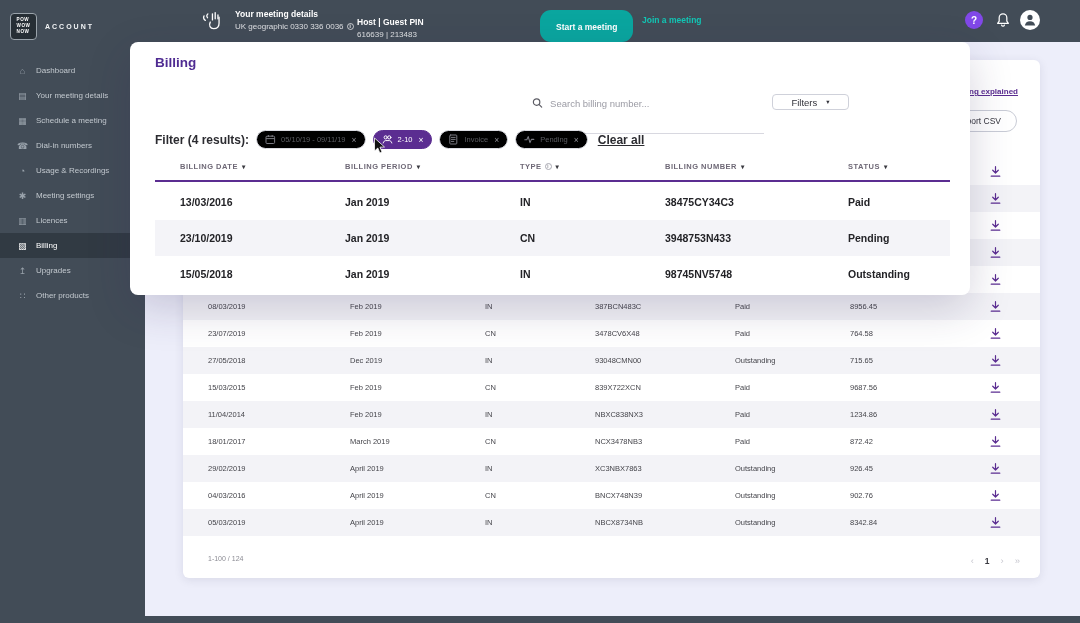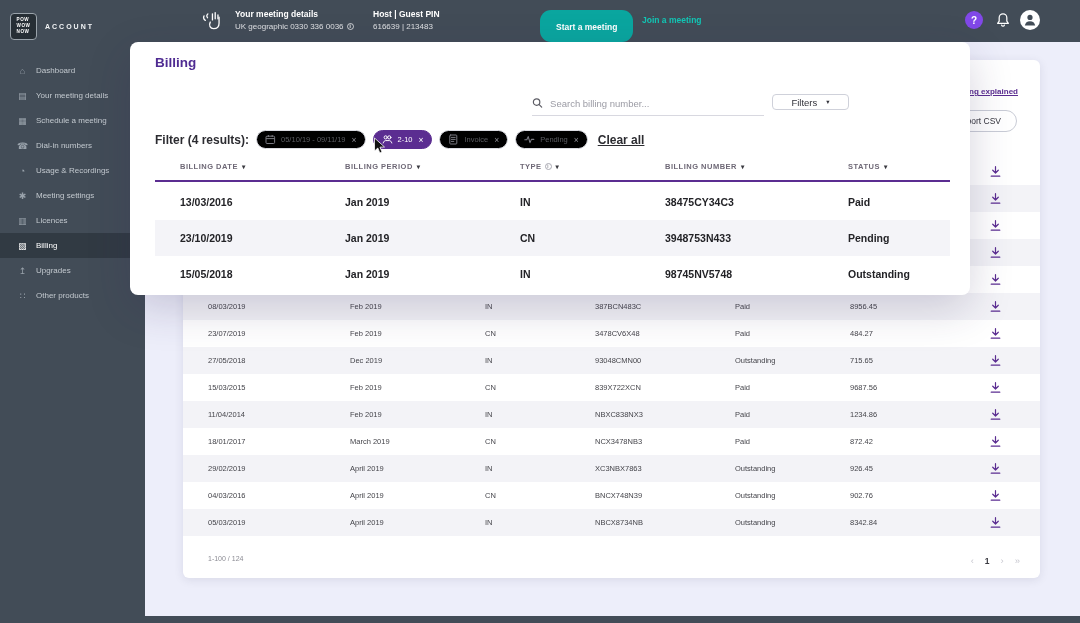--- a/index.html
+++ b/index.html
@@ -62,21 +62,21 @@
   .pager { position:absolute; right:20px; bottom:12px; display:flex; gap:11px; align-items:center;
            font-size:9.5px; color:#c7c7cf; }
   .pager span { cursor:pointer; }
   .pager .current { color:#3a3a40; font-weight:bold; font-size:8.5px; }
 
   
   .modal { position:absolute; left:130px; top:42px; width:840px; height:253px; background:#fff;
            border-radius:8px; box-shadow:0 14px 44px rgba(44,34,86,.20); }
   .m-title { position:absolute; left:25px; top:13px; font-size:13.5px; font-weight:bold; color:#4f2b92; }
   .m-search { position:absolute; left:402px; top:55px; width:232px; display:flex; align-items:center;
-              gap:7px; border-bottom:1px solid #d8d8e0; padding-bottom:6px; }
+              gap:7px; border-bottom:1px solid #d8d8e0; padding-bottom:24px; }
   .m-search input { border:none; outline:none; font-size:9.5px; color:#333; width:100%;
                     font-family:inherit; background:transparent; }
   .m-search input::placeholder { color:#9b9ba4; }
   .m-filters { position:absolute; left:642px; top:52px; width:77px; height:16px; background:#fff;
                border:1px solid #cfd1da; border-radius:4px; display:flex; align-items:center;
                justify-content:center; gap:9px; font-size:9.5px; color:#33333b; font-family:inherit;
                cursor:pointer; }
   .m-filters .chev { font-size:6.5px; }
   .m-filterrow { position:absolute; left:25px; top:88px; display:flex; align-items:center; gap:7px; }
   .f-summary { font-size:12px; font-weight:bold; color:#2c2c31; }
@@ -173,21 +173,21 @@
           <path d="M12 8V2.5"></path>
           <path d="M14.5 8V4.5"></path>
         <path d="M5 7C4 5.8 4.3 4.3 5.3 3.6"></path>
           <path d="M3 9.4C1.6 8.5 1.2 6.8 1.8 5.4"></path>
       </g>
     </svg>
     <div class="tb-block" style="left:90px;">
       <div class="tb-label">Your meeting details</div>
       <div class="tb-value"><span>UK geographic 0330 336 0036</span><span class="info-dot light">i</span></div>
     </div>
-    <div class="tb-block" style="left:228px;">
+    <div class="tb-block" style="left:212px;margin-top:8px;">
       <div class="tb-label">Host | Guest PIN</div>
       <div class="tb-value">616639 | 213483</div>
     </div>
     <button class="start-btn">Start a meeting</button>
     <a class="join-link">Join a meeting</a>
     <div class="help-circle">?</div>
     <svg class="bell" width="18" height="18" viewBox="0 0 16 16">
       <g stroke="#fff" stroke-width="1.1" fill="none" stroke-linecap="round" stroke-linejoin="round">
         <path d="M8 2.6a3.4 3.4 0 0 0-3.4 3.4v3.1L3.2 10.9h9.6l-1.4-1.8V6A3.4 3.4 0 0 0 8 2.6z"></path>
         <path d="M6.8 12.6a1.3 1.3 0 0 0 2.4 0"></path>
@@ -283,21 +283,21 @@
               <use href="#i-dl"></use>
             </svg>
           </span>
         </div>
       <div class="brow">
           <span>23/07/2019</span>
           <span>Feb 2019</span>
           <span>CN</span>
           <span>3478CV6X48</span>
           <span>Paid</span>
-          <span>484.27</span>
+          <span>764.58</span>
           <span class="dlcell">
             <svg class="dl" width="13" height="13">
               <use href="#i-dl"></use>
             </svg>
           </span>
         </div>
       <div class="brow">
           <span>27/05/2018</span>
           <span>Dec 2019</span>
           <span>IN</span>

